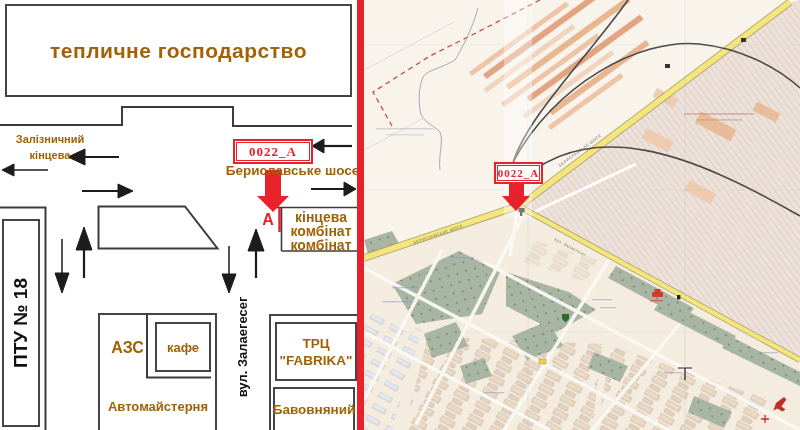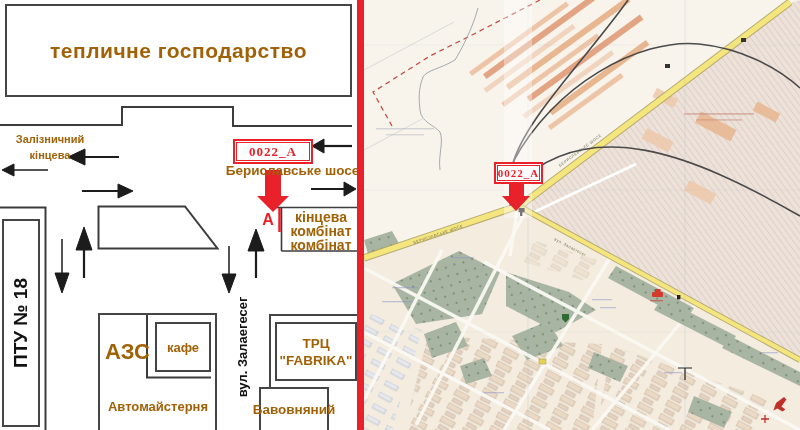--- a/index.html
+++ b/index.html
@@ -92,38 +92,38 @@
       <div>комбінат</div>
       <div>комбінат</div>
     </div>
 
     <div class="bx" style="left:2px;top:219px;width:38px;height:208px;"></div>
     <div class="rot" style="left:4px;top:221px;width:34px;height:204px;">
       <span style="width:204px;line-height:34px;font-size:19px;transform:rotate(-90deg) translateX(-204px);">ПТУ № 18</span>
     </div>
 
     <div class="bx" style="left:98px;top:313px;width:119px;height:117px;border-bottom:none;background:transparent;"></div>
-    <div class="lbl" style="left:101px;top:339px;width:53px;font-size:22px;">АЗС</div>
+    <div class="lbl" style="left:101px;top:339px;width:53px;font-size:16px;">АЗС</div>
     <div class="bx ctr" style="left:155px;top:322px;width:56px;height:50px;">
       <span class="lbl" style="position:static;font-size:13px;">кафе</span>
     </div>
     <div class="lbl" style="left:99px;top:399px;width:118px;font-size:13px;">Автомайстерня</div>
 
     <div class="rot" style="left:232px;top:286px;width:22px;height:122px;">
       <span style="width:122px;line-height:22px;font-size:13px;transform:rotate(-90deg) translateX(-122px);">вул. Залаегесег</span>
     </div>
 
     <div class="abs" style="left:269px;top:314px;width:92px;height:116px;border-left:2px solid #454545;border-top:2px solid #454545;box-sizing:border-box;"></div>
     <div class="bx ctr" style="left:275px;top:322px;width:82px;height:59px;">
       <div class="lbl" style="position:static;font-size:13.5px;line-height:17px;">
         <div>ТРЦ</div>
         <div>"FABRIKA"</div>
       </div>
     </div>
-    <div class="bx ctr" style="left:259px;top:387px;width:70px;height:43px;border-bottom:none;">
+    <div class="bx ctr" style="left:273px;top:387px;width:82px;height:43px;border-bottom:none;">
       <div class="lbl" style="position:static;font-size:13.5px;line-height:17px;">
         <div>Бавовняний</div>
       </div>
     </div>
   </div>
 
   <div class="abs" style="left:357px;top:0;width:7px;height:430px;background:#e8212b;"></div>
 
   <div class="abs" style="left:364px;top:0;width:436px;height:430px;">
     <svg width="436" height="430" viewBox="0 0 436 430">

